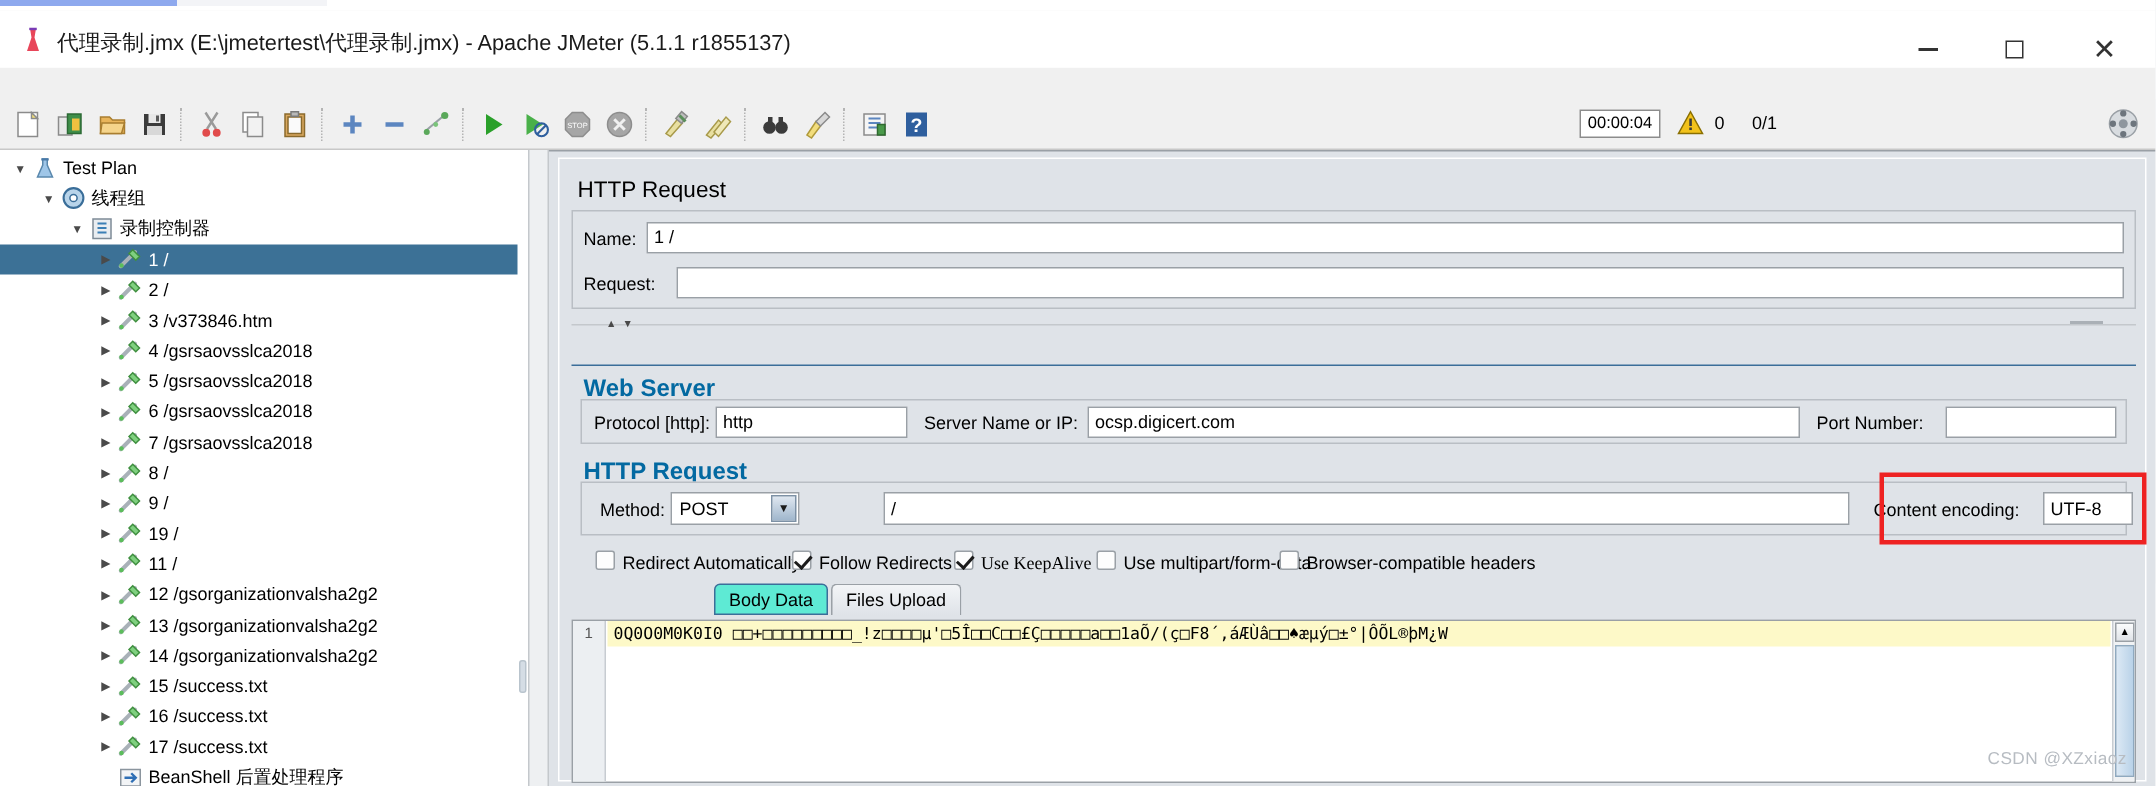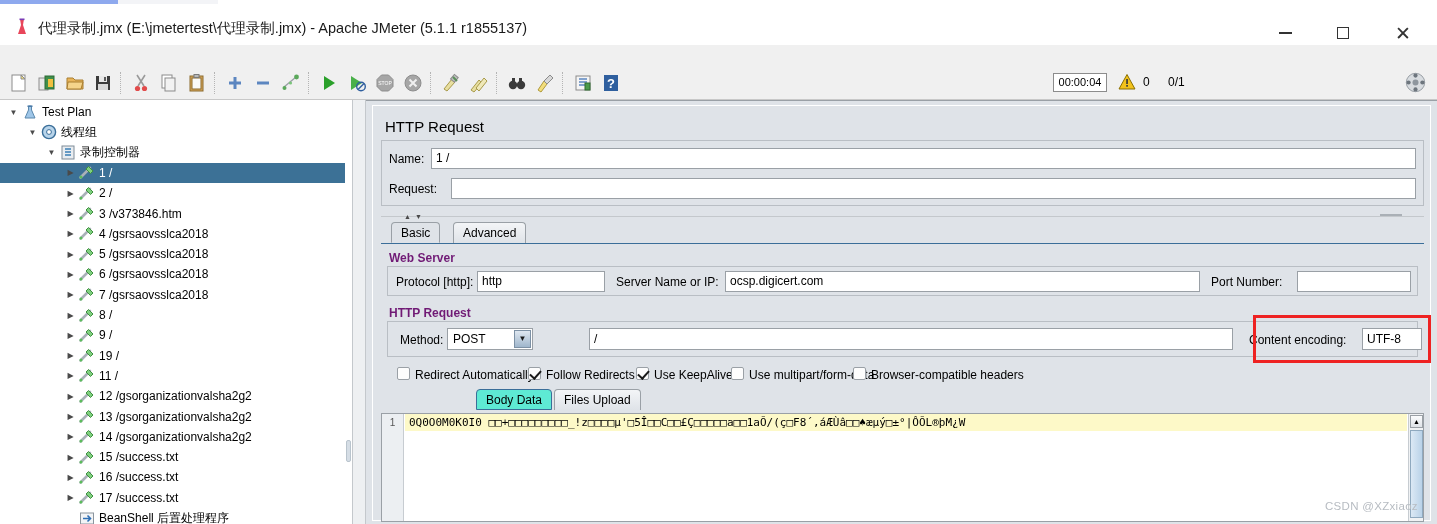--- a/index.html
+++ b/index.html
@@ -154,21 +154,21 @@
   .tab {
     position:absolute; top:0; height:21px; padding:0 9px;
     border:1px solid #9aa0a6; border-bottom:none;
     border-radius:4px 4px 0 0;
     background:linear-gradient(#f3f5f7,#dfe3e8);
     font-size:12px; line-height:20px; color:#000;
   }
   .tab.active { background:#dfe3e8; border-bottom:1px solid #dfe3e8; }
   .tabline { position:absolute; left:8px; top:137px; width:1043px; height:1px; background:#3b6e99; }
 
-  .sectitle { position:absolute; font-size:12px; font-weight:bold; color:#701a75; }
+  .sectitle { position:absolute; font-size:16px; font-weight:bold; color:#0369a1; }
 
   
   .cb { position:absolute; width:13px; height:13px; background:#fdfdfd;
         border:1px solid #9aa0a6; border-radius:2px; }
   .cb.checked::after {
     content:""; position:absolute; left:3px; top:0px; width:5px; height:9px;
     border:solid #1b1b1b; border-width:0 2px 2px 0; transform:rotate(42deg);
   }
 
   
@@ -710,24 +710,20 @@
         <div class="ftext" style="left:69px; top:37px; width:965px; height:21px; line-height:19px;"></div>
       </div>
 
       <div class="collapsebar">
         <div class="hline"></div>
         <div class="up" style="left:22px;">▲</div>
         <div class="dn" style="left:33px;">▼</div>
         <div class="hdash"></div>
       </div>
 
-      <div class="tabstrip">
-        <div class="tab active" style="left:10px;">Basic</div>
-        <div class="tab" style="left:72px;">Advanced</div>
-      </div>
       <div class="tabline"></div>
 
       <div class="sectitle" style="left:16px; top:145px;">Web Server</div>
       <div class="fieldbox" style="left:14px; top:160px; width:1031px; height:30px;">
         <div class="flabel" style="left:8px; top:8px;">Protocol [http]:</div>
         <div class="ftext" style="left:89px; top:4px; width:128px; height:21px;">http</div>
         <div class="flabel" style="left:228px; top:8px;">Server Name or IP:</div>
         <div class="ftext" style="left:337px; top:4px; width:475px; height:21px;">ocsp.digicert.com</div>
         <div class="flabel" style="left:823px; top:8px;">Port Number:</div>
         <div class="ftext" style="left:909px; top:4px; width:114px; height:21px;"></div>
@@ -748,21 +744,21 @@
       <div class="redbox" style="left: 880px; top: 209px; width: 178px; height: 48px; border-color: rgb(238, 34, 34);"></div>
 
       <div style="position:absolute; left:14px; top:258px; width:1031px; height:20px;">
         <div class="cb" style="left:10px; top:3px;"></div>
         <div class="flabel" style="left:28px; top:4px;">Redirect Automatically</div>
 
         <div class="cb checked" style="left:141px; top:3px;"></div>
         <div class="flabel" style="left:159px; top:4px;">Follow Redirects</div>
 
         <div class="cb checked" style="left:249px; top:3px;"></div>
-        <div class="flabel" style="left:267px; top:4px;">Use KeepAlive</div>
+        <div class="flabel" style="left:267px; top:4px;font-family:Liberation Serif, serif;">Use KeepAlive</div>
 
         <div class="cb" style="left:344px; top:3px;"></div>
         <div class="flabel" style="left:362px; top:4px;">Use multipart/form-data</div>
 
         <div class="cb" style="left:466px; top:3px;"></div>
         <div class="flabel" style="left:484px; top:4px;">Browser-compatible headers</div>
       </div>
 
       <div style="position:absolute; left:14px; top:283px; width:1031px; height:24px;">
         <div class="tab" style="left:8px;   top:16px;margin-top:48px;">Parameters</div>

